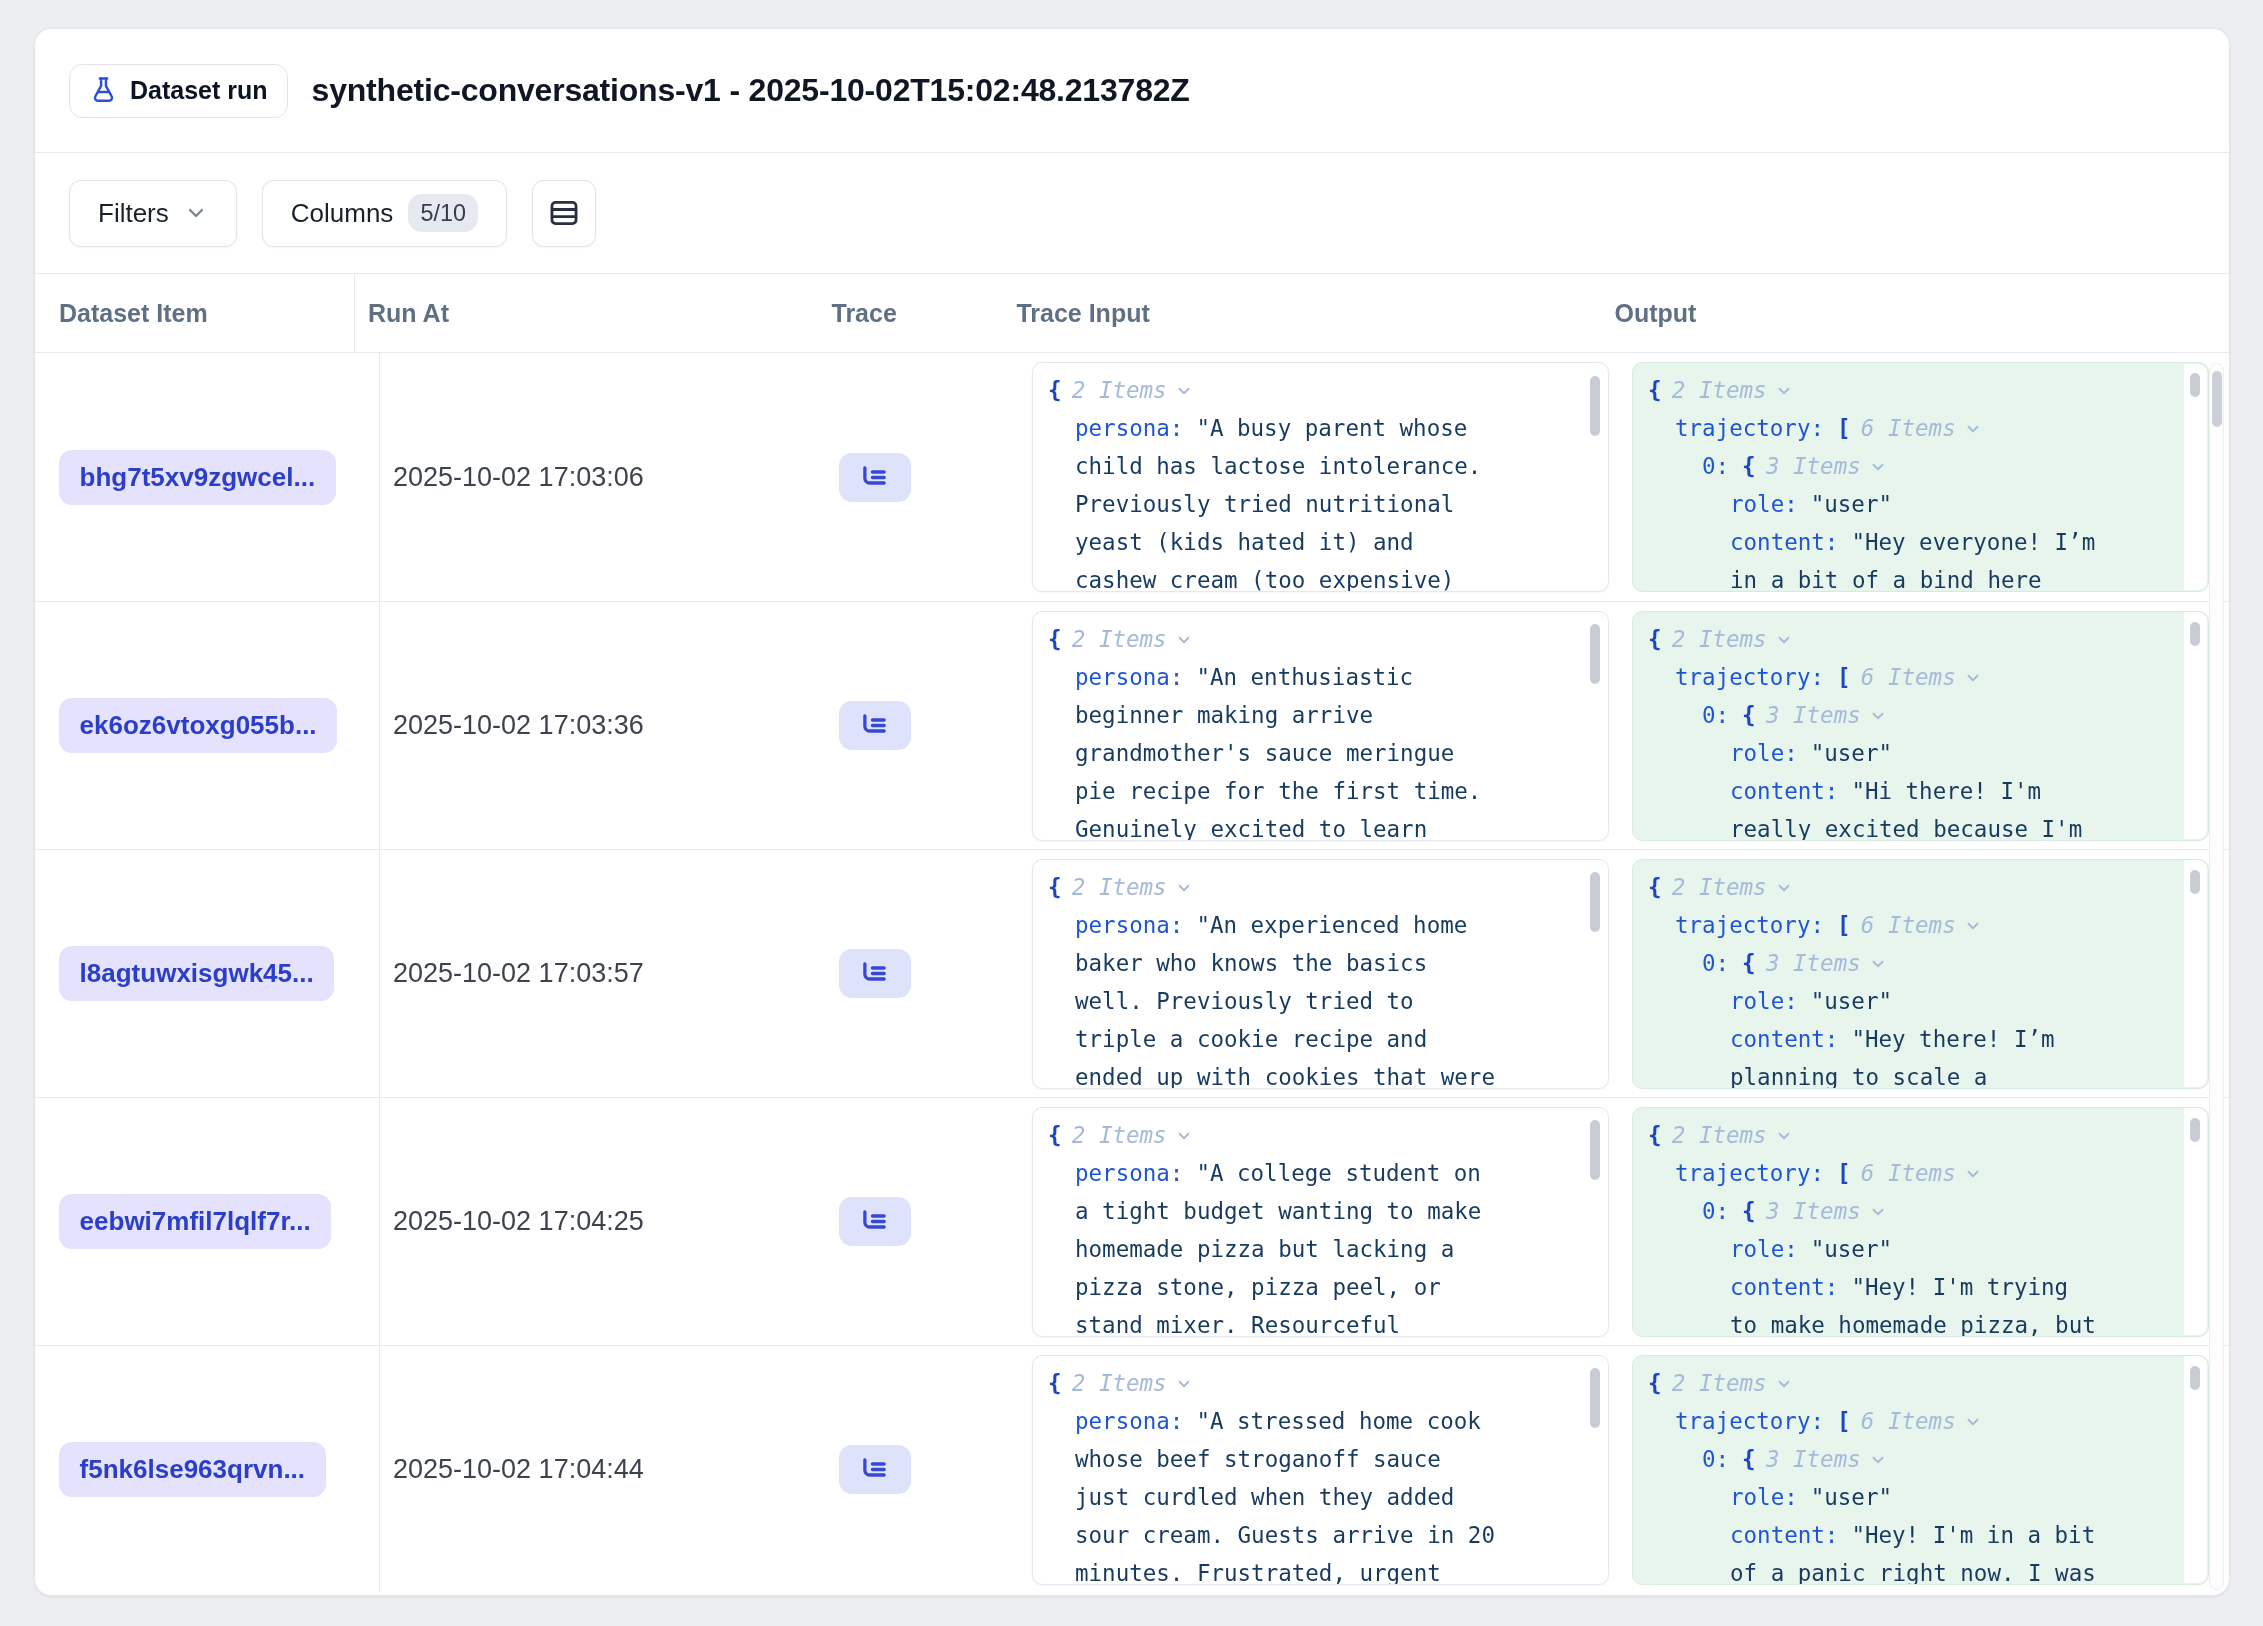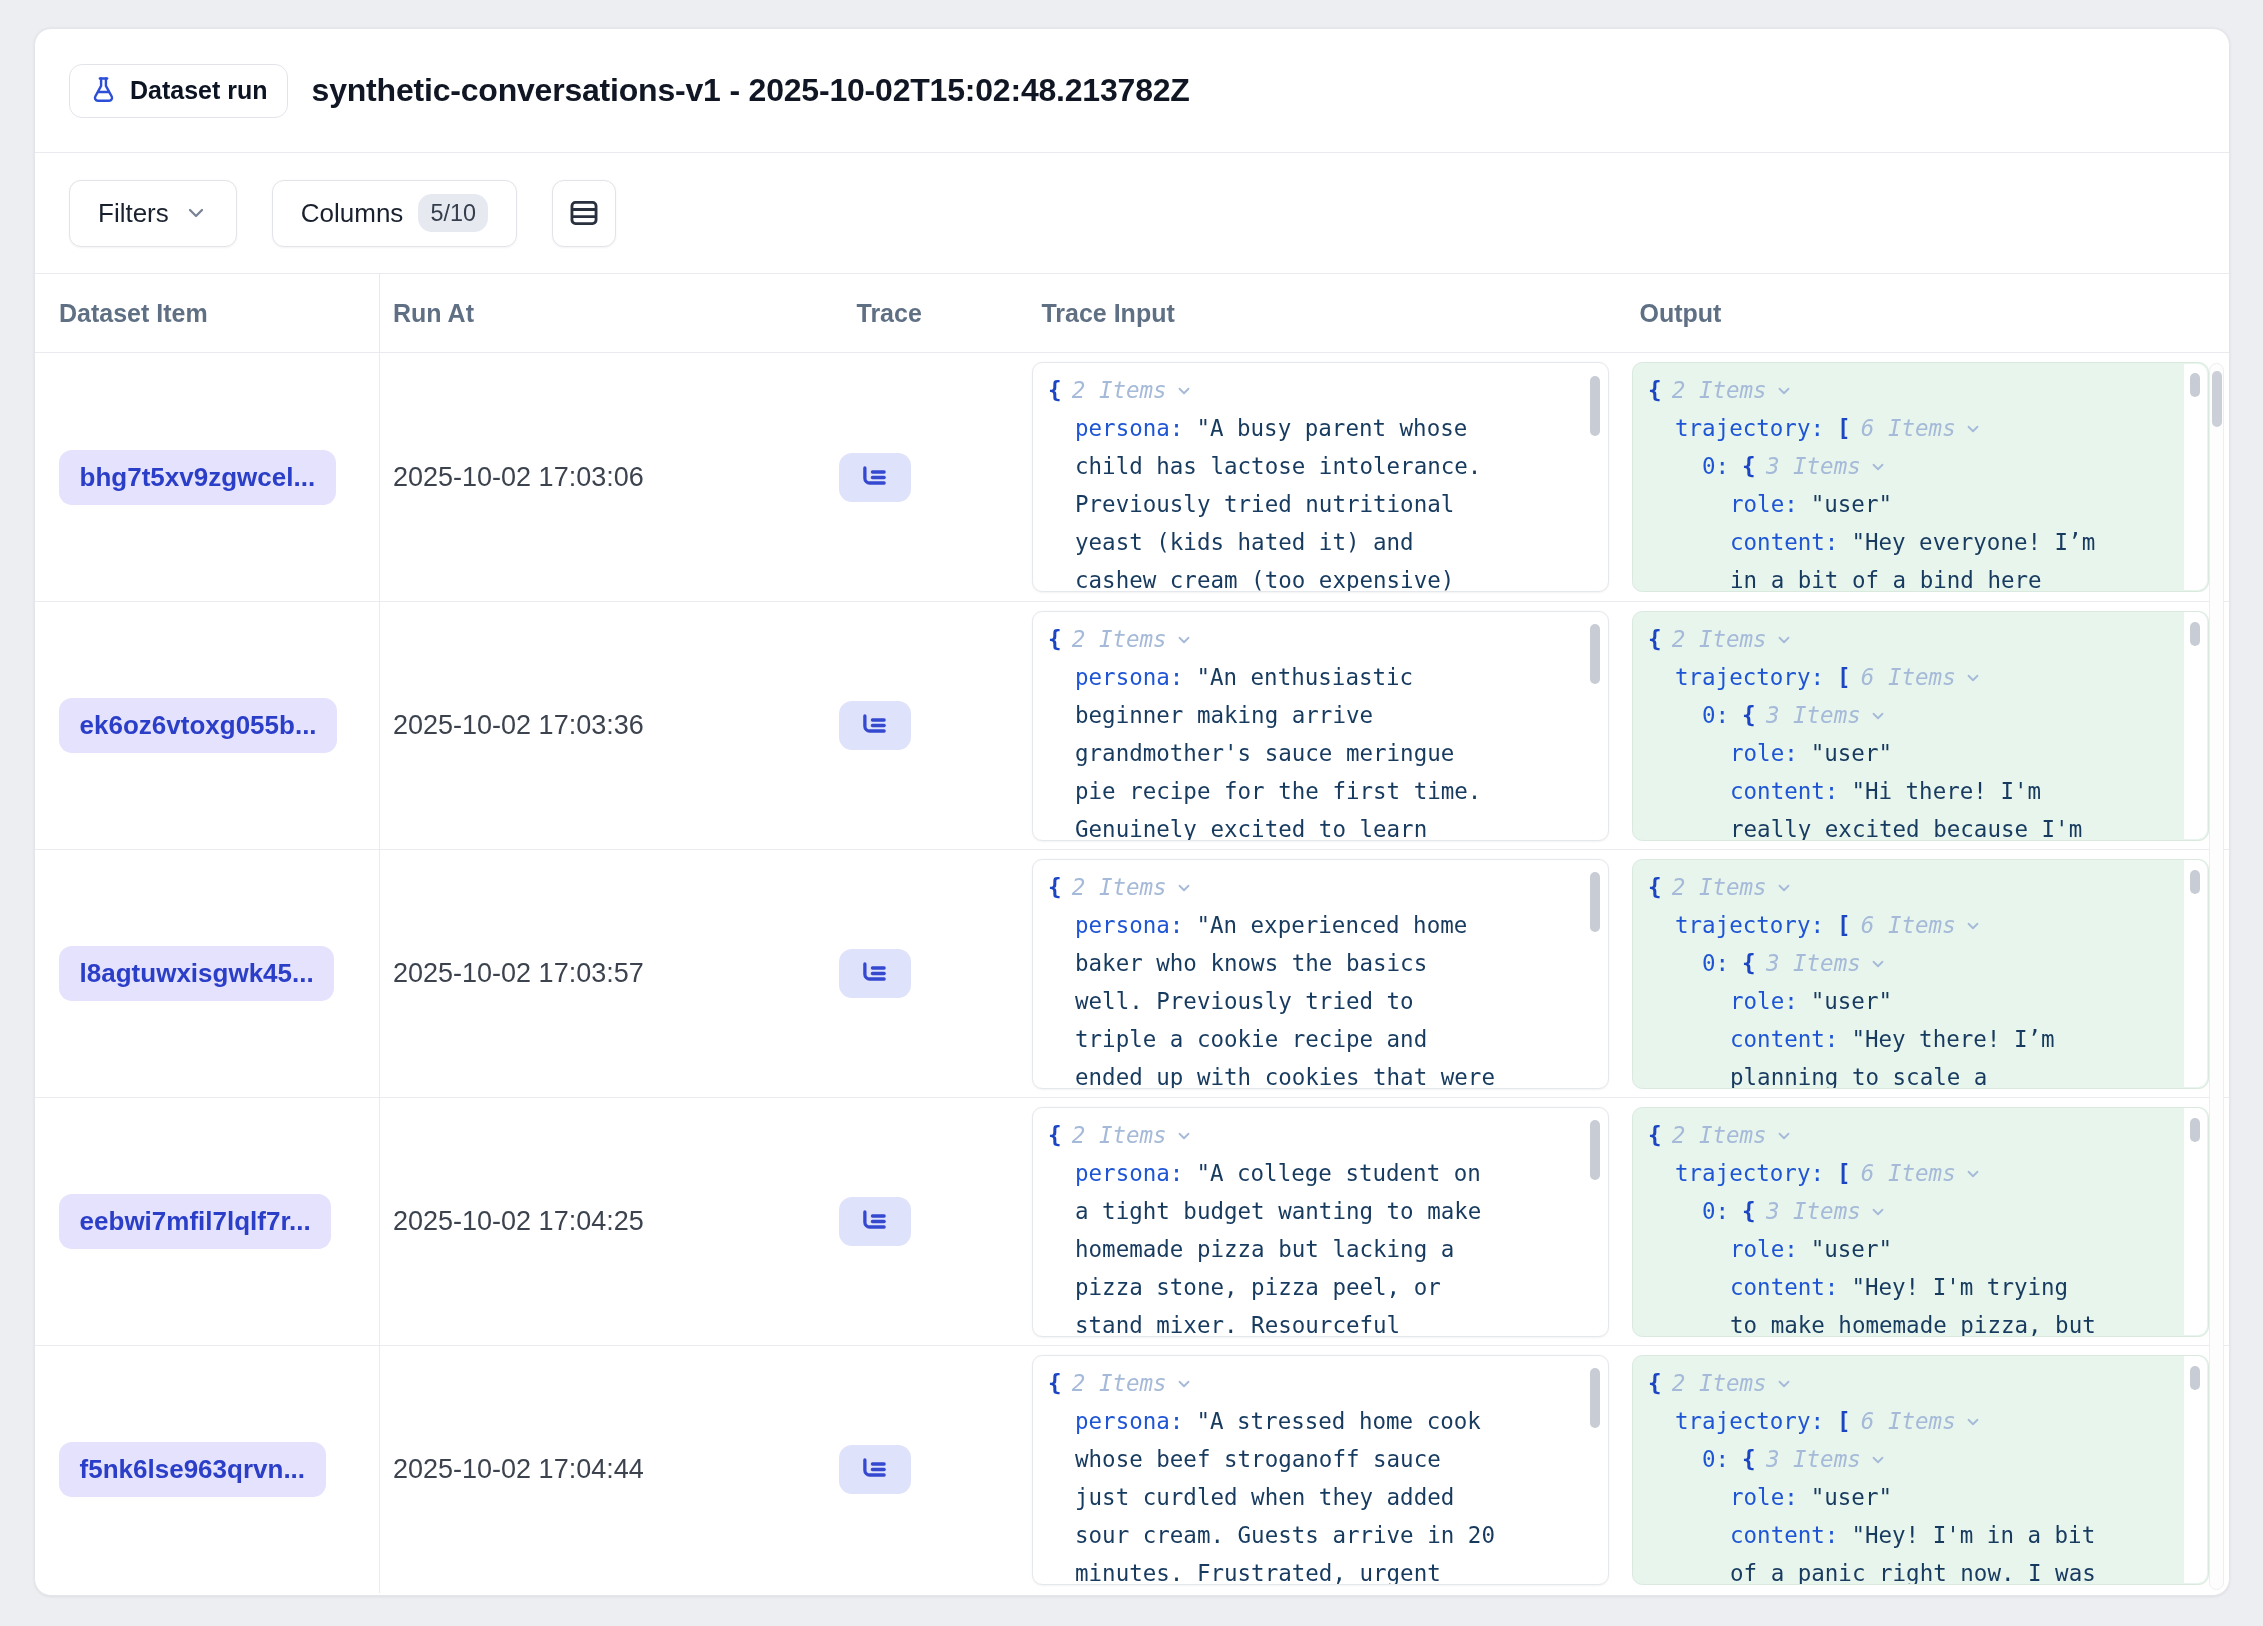--- a/index.html
+++ b/index.html
@@ -39,21 +39,21 @@
   .flask-ico { width: 29px; height: 29px; stroke: #2d4fd8; fill: none; stroke-width: 2; stroke-linecap: round; stroke-linejoin: round; }
   .page-title {
     font-size: 32px; font-weight: 700; color: #101623;
     letter-spacing: -0.2px;
     white-space: nowrap;
   }
   
   .toolbar {
     height: 120px;
     padding: 0 34px;
-    display: flex; align-items: center; gap: 35px;
+    display: flex; align-items: center; gap: 25px;
   }
   .btn {
     display: inline-flex; align-items: center; gap: 15px;
     height: 67px; padding: 0 28px;
     background: #fff;
     border: 1.4px solid #e2e4e9;
     border-radius: 12px;
     font-family: "Liberation Sans", sans-serif;
     font-size: 26px; color: #1a212e; font-weight: 500;
     box-shadow: 0 0.9px 1.9px rgba(16,24,40,.05);
@@ -73,21 +73,21 @@
   .thead {
     display: flex; align-items: center;
     height: 80px;
     border-top: 0.9px solid #e8eaee;
     border-bottom: 0.9px solid #e8eaee;
   }
   .th {
     font-size: 25px; font-weight: 700; color: #607084;
     white-space: nowrap;
   }
-  .col-item  { width: 345px; }
+  .col-item  { width: 320px; }
   .col-runat { width: 455px; }
   .col-trace { width: 197px; }
   .col-input { width: 600px; }
   .col-output{ flex: 1; }
   .th.col-item  { padding-left: 24px; align-self: stretch; display:flex; align-items:center; border-right: 0.9px solid #e8eaee; }
   .th.col-runat { padding-left: 13px; }
   .th.col-trace { padding-left: 21.5px; }
   .th.col-input { padding-left: 9.4px; }
   .th.col-output{ padding-left: 7.5px; }
   .tbody .trow { display: flex; height: 248px; }

